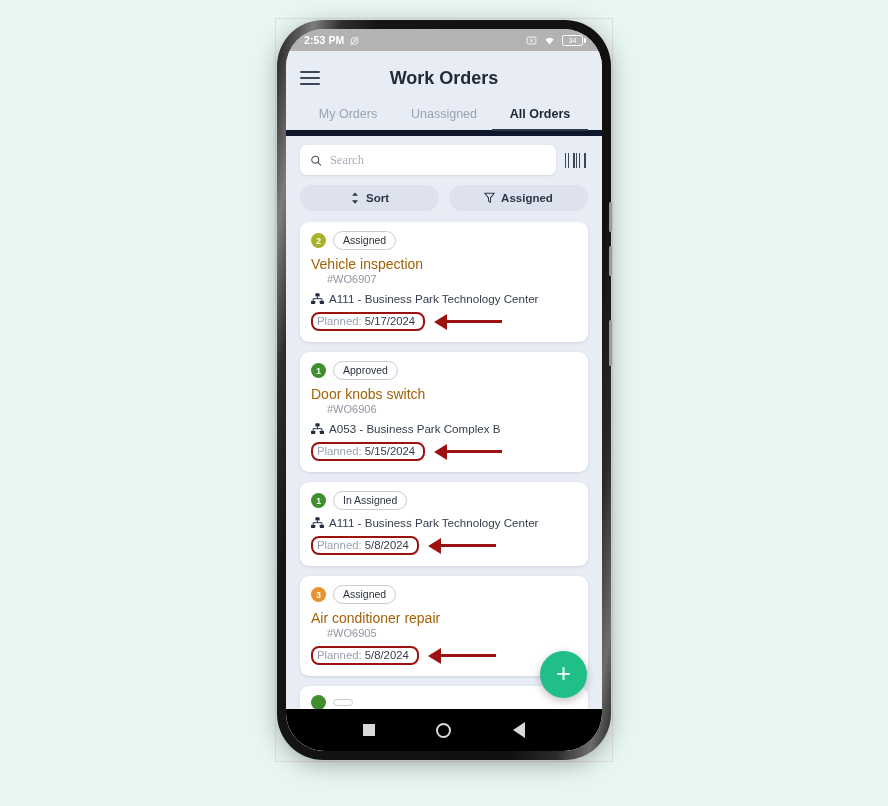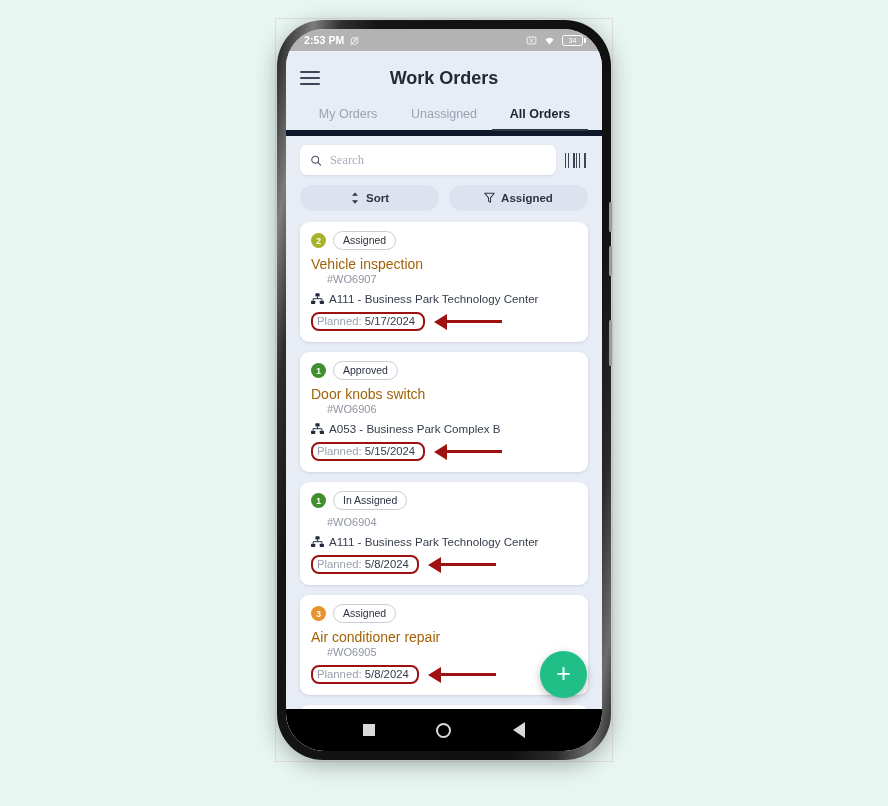--- a/index.html
+++ b/index.html
@@ -540,21 +540,20 @@
               <span class="tail"></span>
           </span>
         </div>
       </div>
 
       <div class="wo-card">
         <div class="card-top">
           <span class="prio-badge" style="background:#3f8f2e">1</span>
           <span class="status-chip">In Assigned</span>
         </div>
-        <div class="wo-number">#WO6904</div>
         <div class="wo-location">
           <svg class="sitemap-icon" width="13" height="12" viewBox="0 0 16 14">
             <rect x="5.4" y="0" width="5.2" height="4" rx="0.8" fill="#222b3d"></rect>
             <rect x="0" y="9" width="5.2" height="4" rx="0.8" fill="#222b3d"></rect>
             <rect x="10.8" y="9" width="5.2" height="4" rx="0.8" fill="#222b3d"></rect>
             <path d="M8 4 V6.6 M2.6 9 V6.6 H13.4 V9" fill="none" stroke="#222b3d" stroke-width="1.2"></path>
           </svg>
           <span>A111 - Business Park Technology Center</span>
         </div>
         <div class="planned-row">

